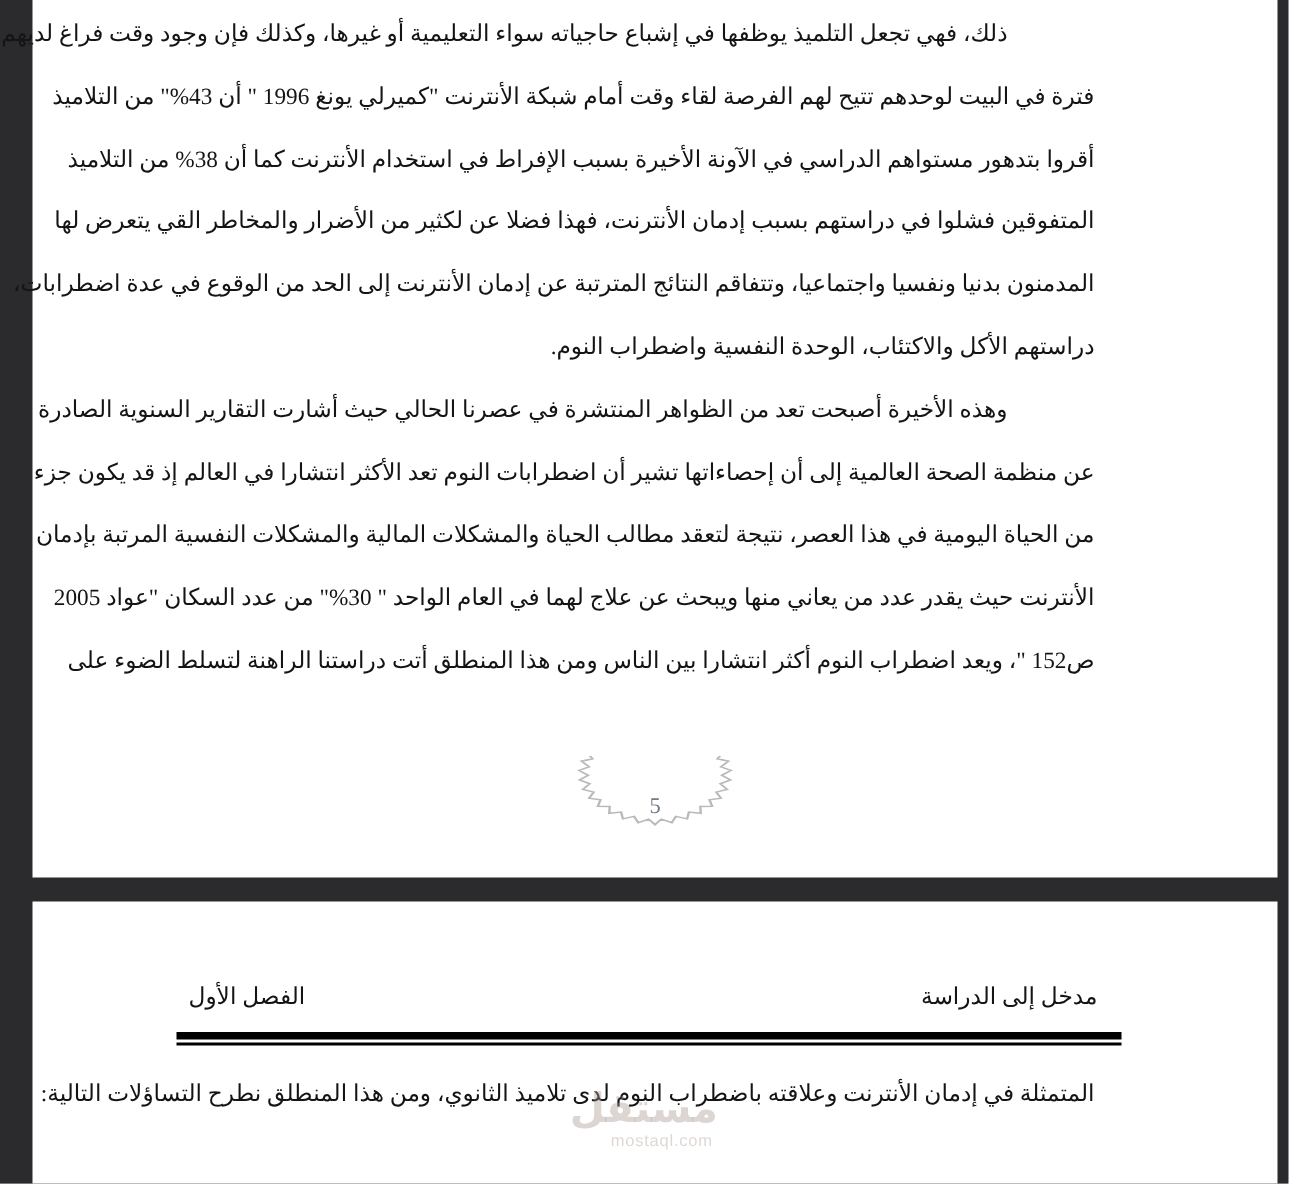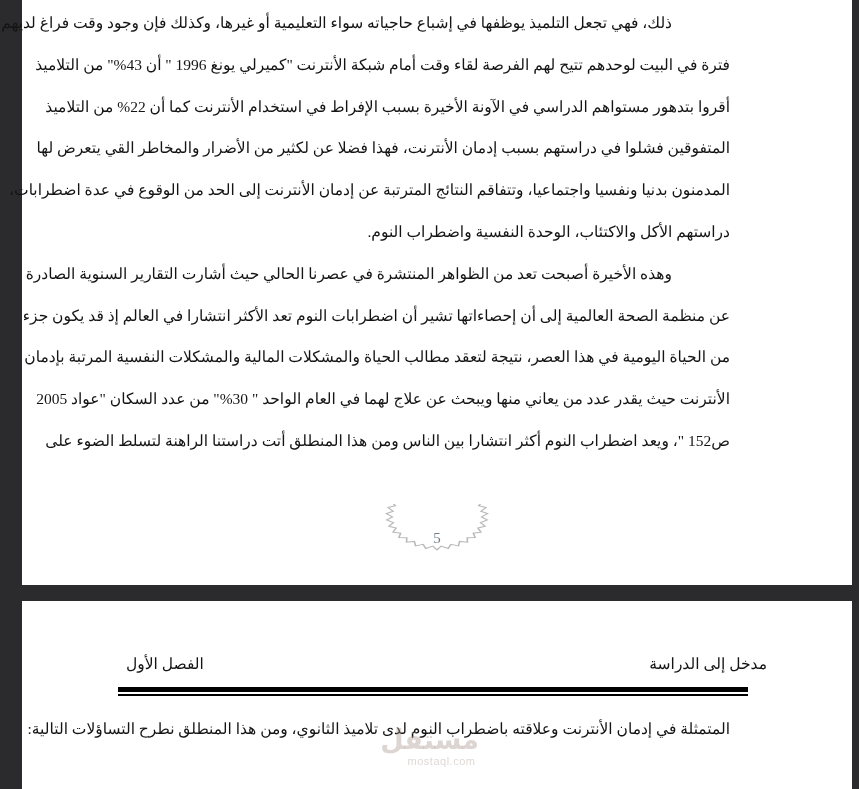--- a/index.html
+++ b/index.html
@@ -97,21 +97,21 @@
     font-family: "Liberation Serif", serif;
     z-index: 2;
   }
 
   
   .chapter-header {
     display: flex;
     flex-direction: row-reverse;
     justify-content: space-between;
     align-items: baseline;
-    padding: 54px 85px 0 104px;
+    padding: 54px 120px 0 104px;
     direction: rtl;
     color: #141414;
     font-size: 15.5px;
   }
   .chapter-header .hdr-right { margin-right: 0; }
   .chapter-header .hdr-left  { margin-left: 86px; }
 
   .header-rule {
     margin: 14px 104px 0 96px;
     border: 0;
@@ -161,21 +161,21 @@
 
 <div class="viewer">
 
   <div class="page page-one">
 
     <div class="doc-body">
 
       <p class="para">
         <span class="line indent-a">ذلك، فهي تجعل التلميذ يوظفها في إشباع حاجياته سواء التعليمية أو غيرها، وكذلك فإن وجود وقت فراغ لديهم بقاءهم</span>
         <span class="line">فترة في البيت لوحدهم تتيح لهم الفرصة لقاء وقت أمام شبكة الأنترنت "كميرلي يونغ 1996 " أن 43%" من التلاميذ</span>
-        <span class="line">أقروا بتدهور مستواهم الدراسي في الآونة الأخيرة بسبب الإفراط في استخدام الأنترنت كما أن 22% من التلاميذ</span>
+        <span class="line">أقروا بتدهور مستواهم الدراسي في الآونة الأخيرة بسبب الإفراط في استخدام الأنترنت كما أن 38% من التلاميذ</span>
         <span class="line">المتفوقين فشلوا في دراستهم بسبب إدمان الأنترنت، فهذا فضلا عن لكثير من الأضرار والمخاطر القي يتعرض لها</span>
         <span class="line">المدمنون بدنيا ونفسيا واجتماعيا، وتتفاقم النتائج المترتبة عن إدمان الأنترنت إلى الحد من الوقوع في عدة اضطرابات،</span>
         <span class="line">دراستهم الأكل والاكتئاب، الوحدة النفسية واضطراب النوم.</span>
       </p>
 
       <p class="para">
         <span class="line indent-a">وهذه الأخيرة أصبحت تعد من الظواهر المنتشرة في عصرنا الحالي حيث أشارت التقارير السنوية الصادرة</span>
         <span class="line">عن منظمة الصحة العالمية إلى أن إحصاءاتها تشير أن اضطرابات النوم تعد الأكثر انتشارا في العالم إذ قد يكون جزء</span>
         <span class="line">من الحياة اليومية في هذا العصر، نتيجة لتعقد مطالب الحياة والمشكلات المالية والمشكلات النفسية المرتبة بإدمان</span>
         <span class="line">الأنترنت حيث يقدر عدد من يعاني منها ويبحث عن علاج لهما في العام الواحد " 30%" من عدد السكان "عواد 2005</span>

